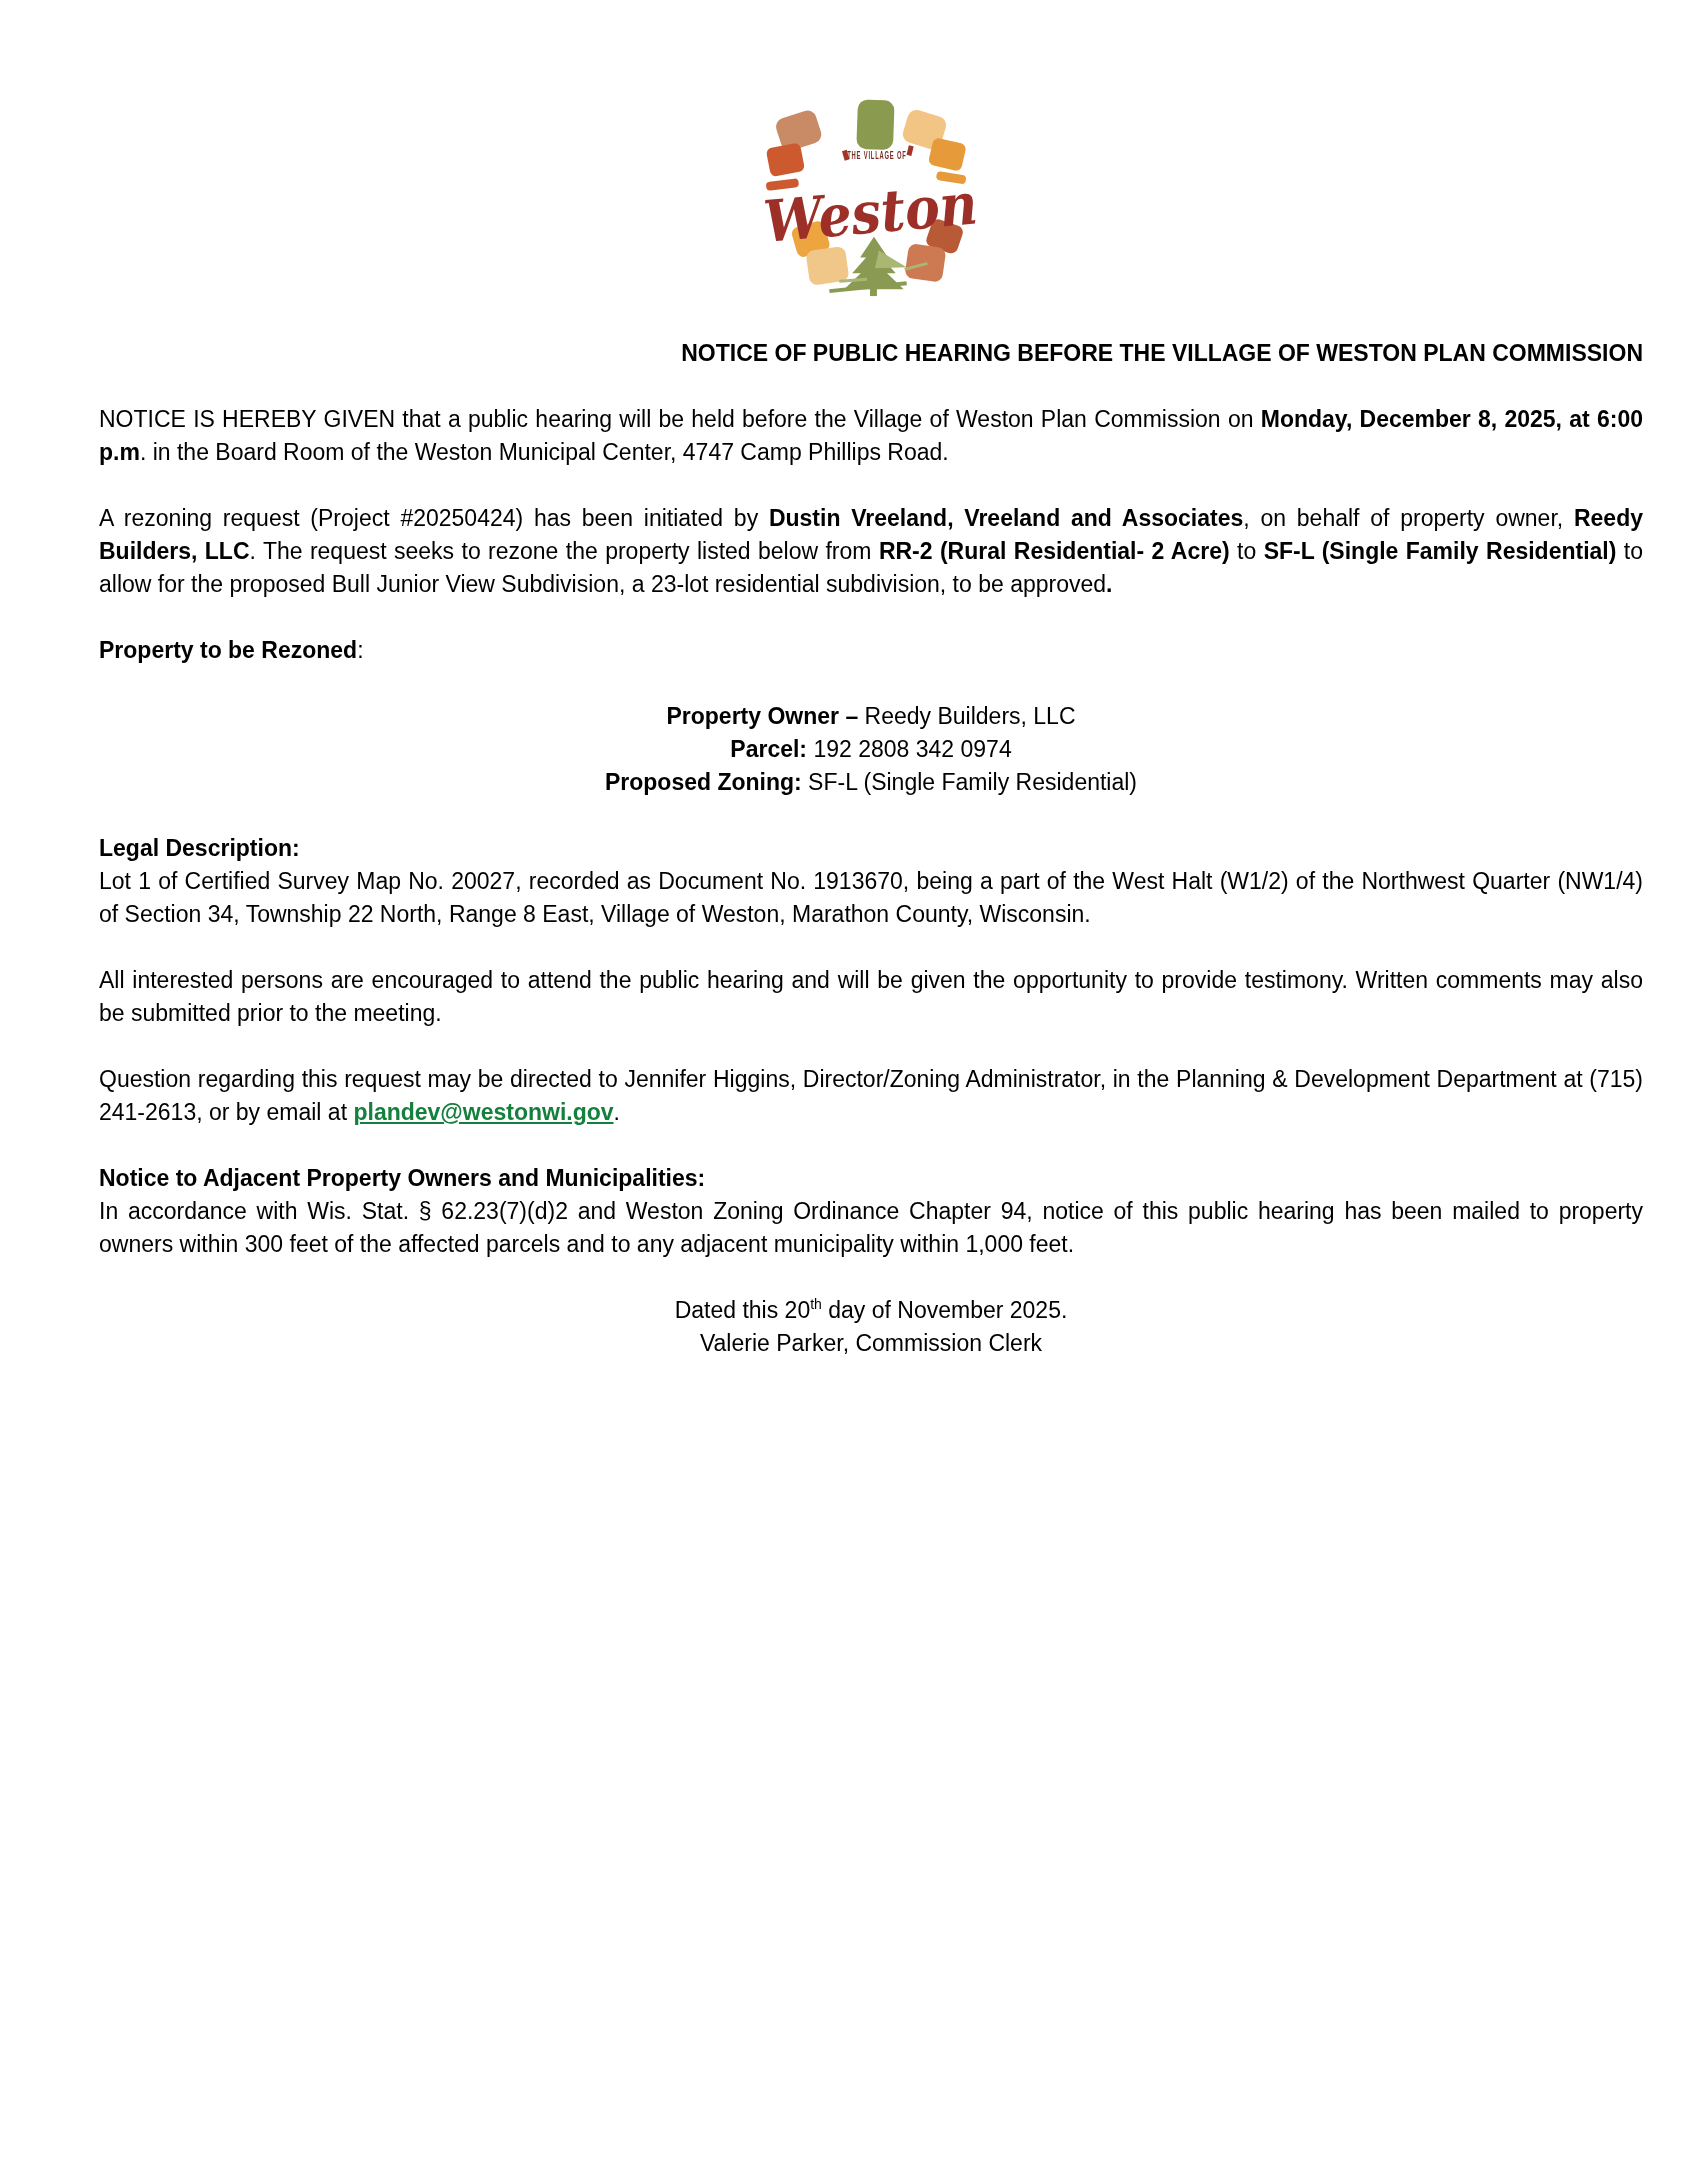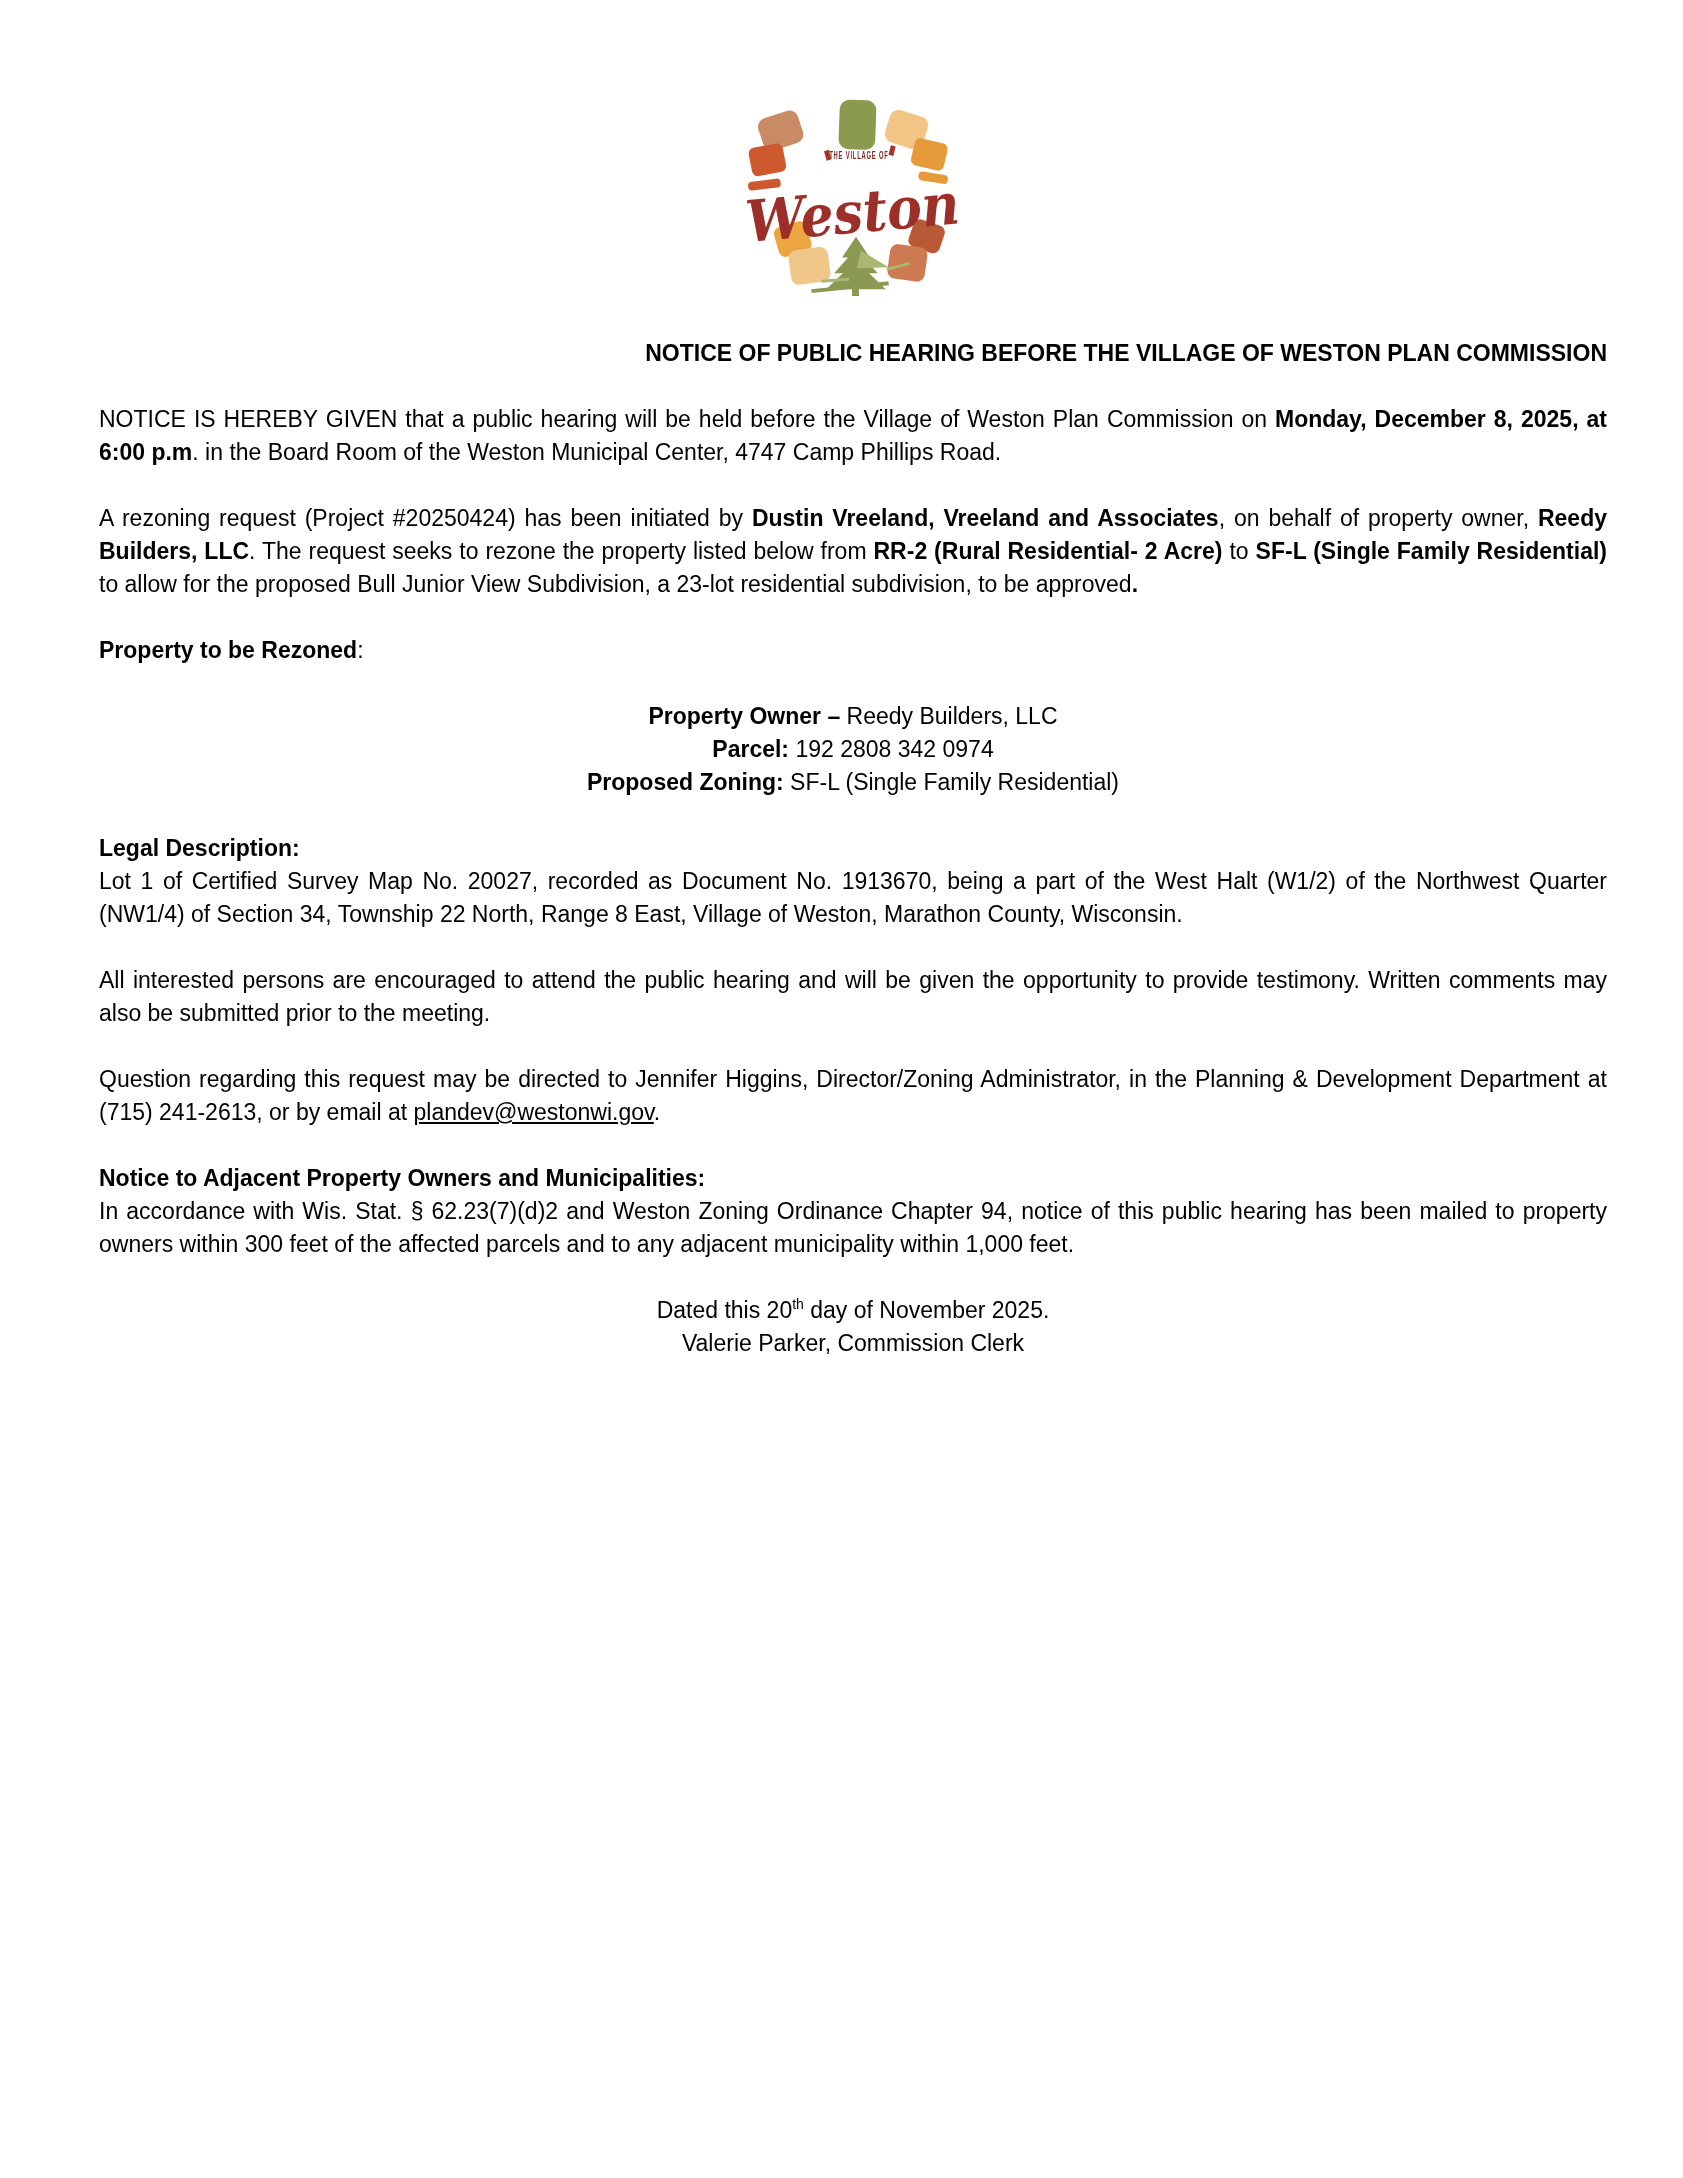--- a/index.html
+++ b/index.html
@@ -1,32 +1,32 @@
 <!DOCTYPE html>
 <html><head>
 <meta charset="utf-8">
 <style>
   html,body{margin:0;padding:0;}
   body{
     width:1683px;height:2178px;background:#ffffff;
     font-family:"Liberation Sans",sans-serif;
     font-size:23px;line-height:33px;color:#000000;
   }
-  .page{padding:0 76px 0 99px;}
+  .page{padding:0 40px 0 99px;}
   .logo-wrap{width:230px;height:210px;margin:94px auto 0;}
   .doc-title{
     font-size:23px;line-height:33px;font-weight:700;
     text-align:right;margin:33px 0 33px;
   }
   p{margin:0 0 33px;}
   .block{margin:0 0 33px;}
   .just{text-align:justify;}
   .b{font-weight:700;}
   .line{white-space:pre-wrap;text-align:center;}
-  a.email{color:#000000;text-decoration:underline;cursor:pointer;}
+  a.email{color:#15803d;text-decoration:underline;cursor:pointer;font-weight:bold;}
   sup{font-size:14px;line-height:0;vertical-align:super;margin-top:34px;}
   .tagline-text{
     font-family:"Liberation Sans",sans-serif;
     font-weight:700;letter-spacing:1.5px;
   }
   .script-text{
     font-family:"DejaVu Serif",serif;
     font-style:italic;font-weight:700;
   }
 </style>

